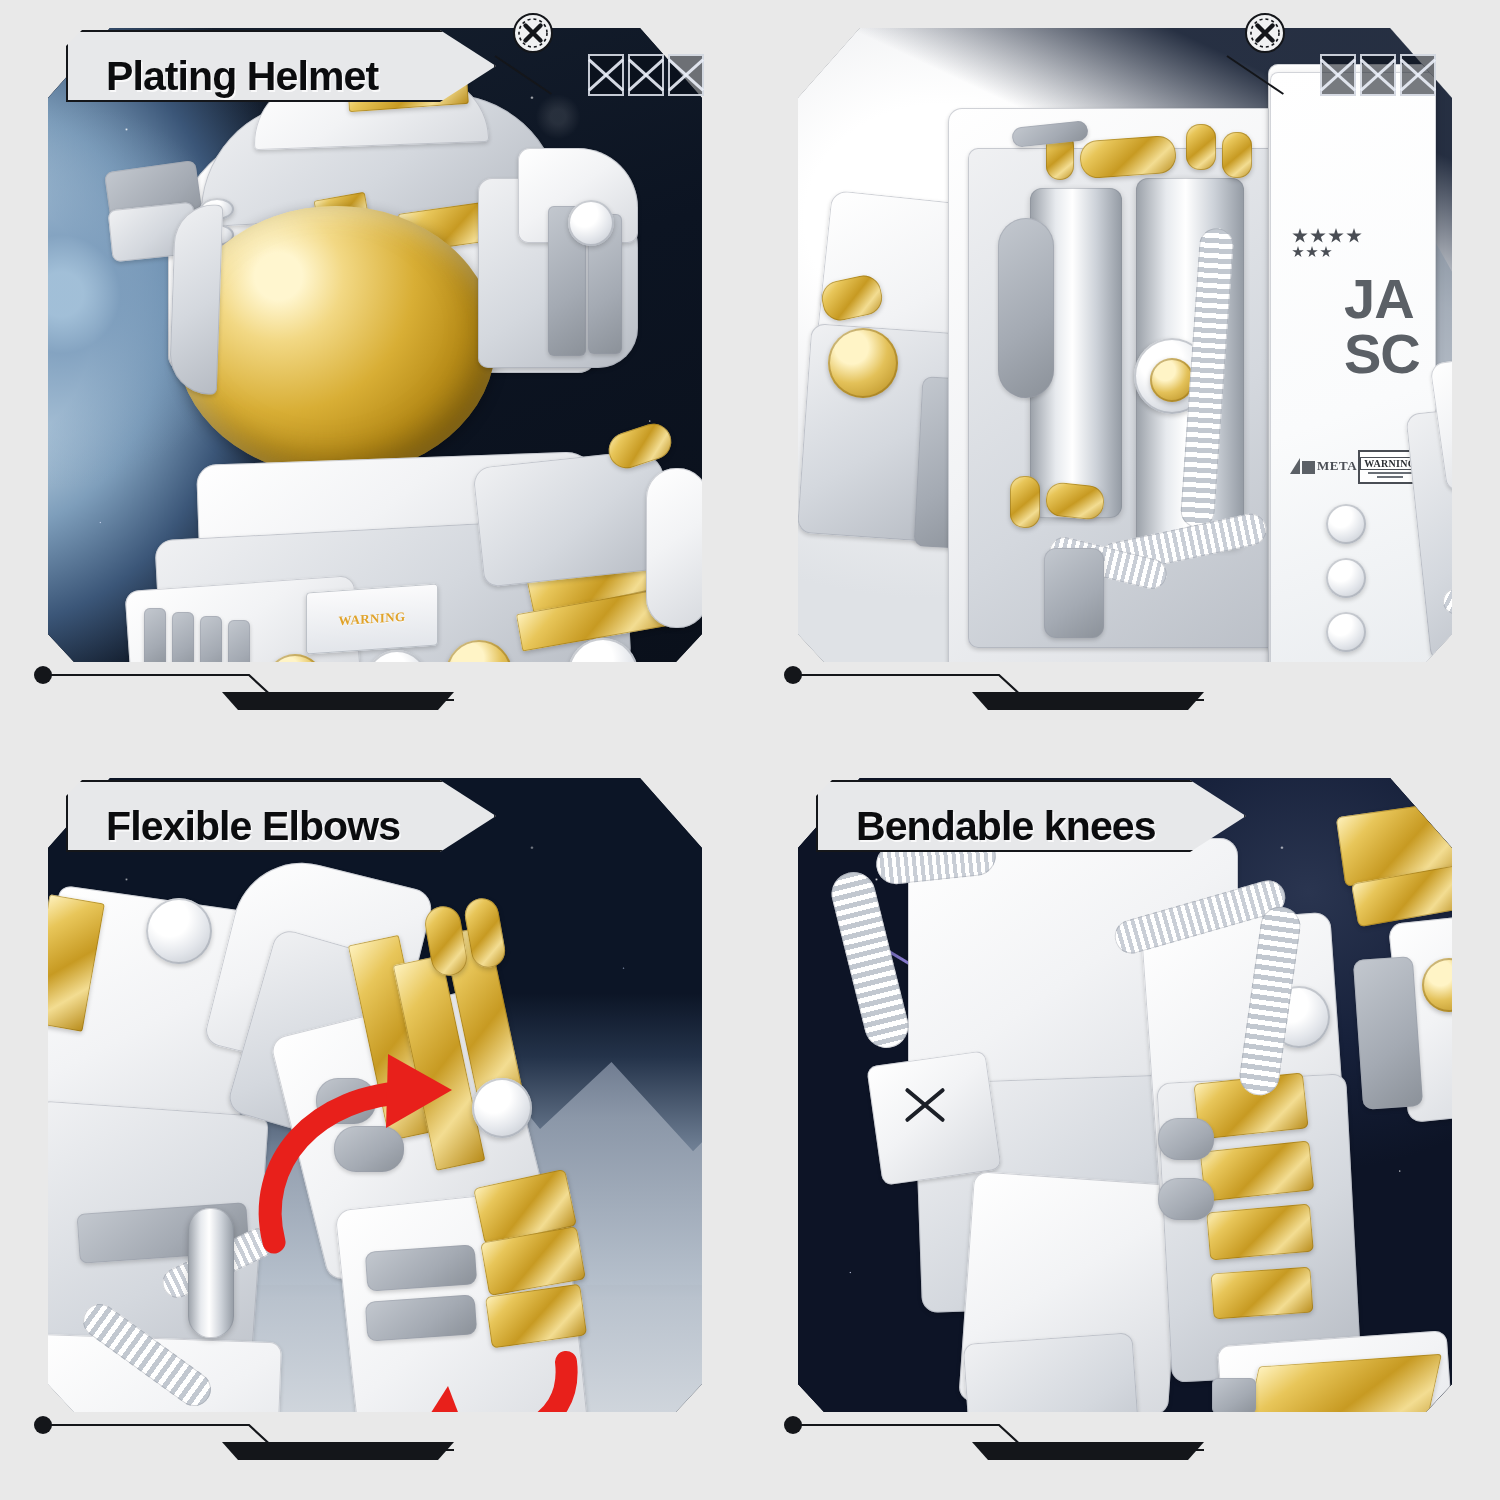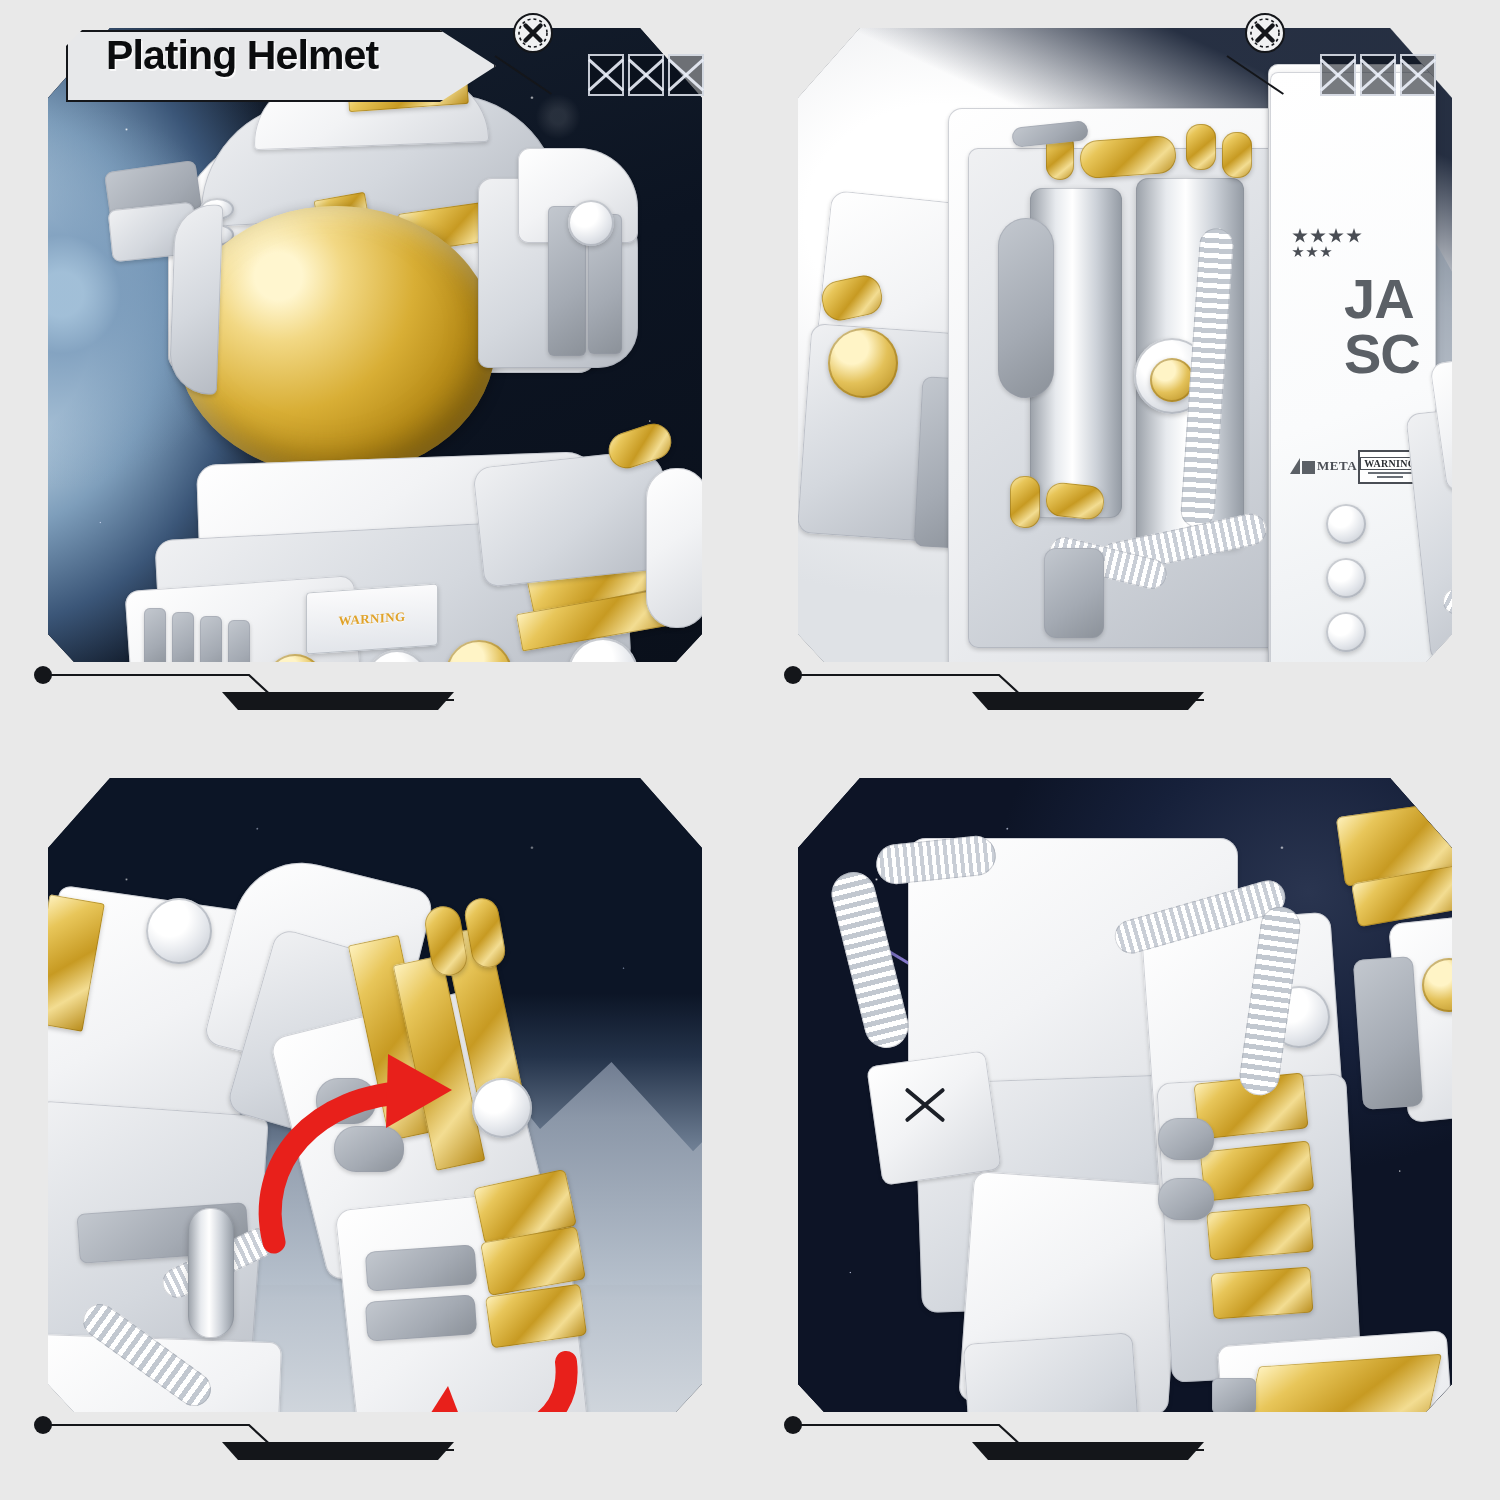--- a/index.html
+++ b/index.html
@@ -93,21 +93,21 @@
   }
 
   
   .banner {
     position: absolute;
     left: 66px;
     top: 30px;
     height: 72px;
     min-width: 430px;
     padding: 0 88px 0 38px;
-    display: flex; align-items: flex-start;
+    display: flex; align-items: flex-end;
     background: #e7e8ea;
     border: 2px solid #14161a;
     clip-path: polygon(
       0 16px, 16px 0,
       calc(100% - 56px) 0, 100% 50%,
       calc(100% - 56px) 100%, 0 100%
     );
     z-index: 6;
   }
   .banner-text {
@@ -526,20 +526,23 @@
         </svg>
       </div>
       <div class="arrow" style="left:322px;top:556px;">
         <svg width="230" height="150" viewBox="0 0 230 150">
           <path d="M196 28 C204 96, 130 122, 62 92" fill="none" stroke="#e8201b" stroke-width="22" stroke-linecap="round"></path>
           <path d="M78 52 L36 118 L104 120 Z" fill="#e8201b"></path>
         </svg>
       </div>
     </div>
 
+    <div class="banner">
+      <span class="banner-text">Flexible Elbows</span>
+    </div>
 
     <div class="footdec">
       <svg width="420" height="46" viewBox="0 0 420 46">
         <circle cx="9" cy="9" r="9" fill="#14161a"></circle>
         <path d="M9 9 H215 L242 34 H420" fill="none" stroke="#14161a" stroke-width="2.2"></path>
         <path d="M188 26 L420 26 L404 44 L204 44 Z" fill="#14161a"></path>
       </svg>
     </div>
   </section>
 
@@ -587,20 +590,23 @@
         <div class="br dk" style="left:560px;top:180px;width:60px;height:150px;border-radius:10px;transform:rotate(-4deg);"></div>
 
         <div class="br" style="left:426px;top:560px;width:230px;height:210px;border-radius:12px;transform:rotate(-4deg);"></div>
         <div class="gold" style="left:452px;top:582px;width:180px;height:96px;border-radius:4px;transform:skewX(-16deg) rotate(-4deg);"></div>
         <div class="br" style="left:438px;top:666px;width:200px;height:104px;border-radius:10px;transform:rotate(-3deg);"></div>
         <div class="br dk" style="left:414px;top:600px;width:44px;height:36px;border-radius:6px;"></div>
         <div class="br dk" style="left:414px;top:646px;width:44px;height:36px;border-radius:6px;"></div>
       </div>
     </div>
 
+    <div class="banner">
+      <span class="banner-text">Bendable knees</span>
+    </div>
 
     <div class="footdec">
       <svg width="420" height="46" viewBox="0 0 420 46">
         <circle cx="9" cy="9" r="9" fill="#14161a"></circle>
         <path d="M9 9 H215 L242 34 H420" fill="none" stroke="#14161a" stroke-width="2.2"></path>
         <path d="M188 26 L420 26 L404 44 L204 44 Z" fill="#14161a"></path>
       </svg>
     </div>
   </section>
 

